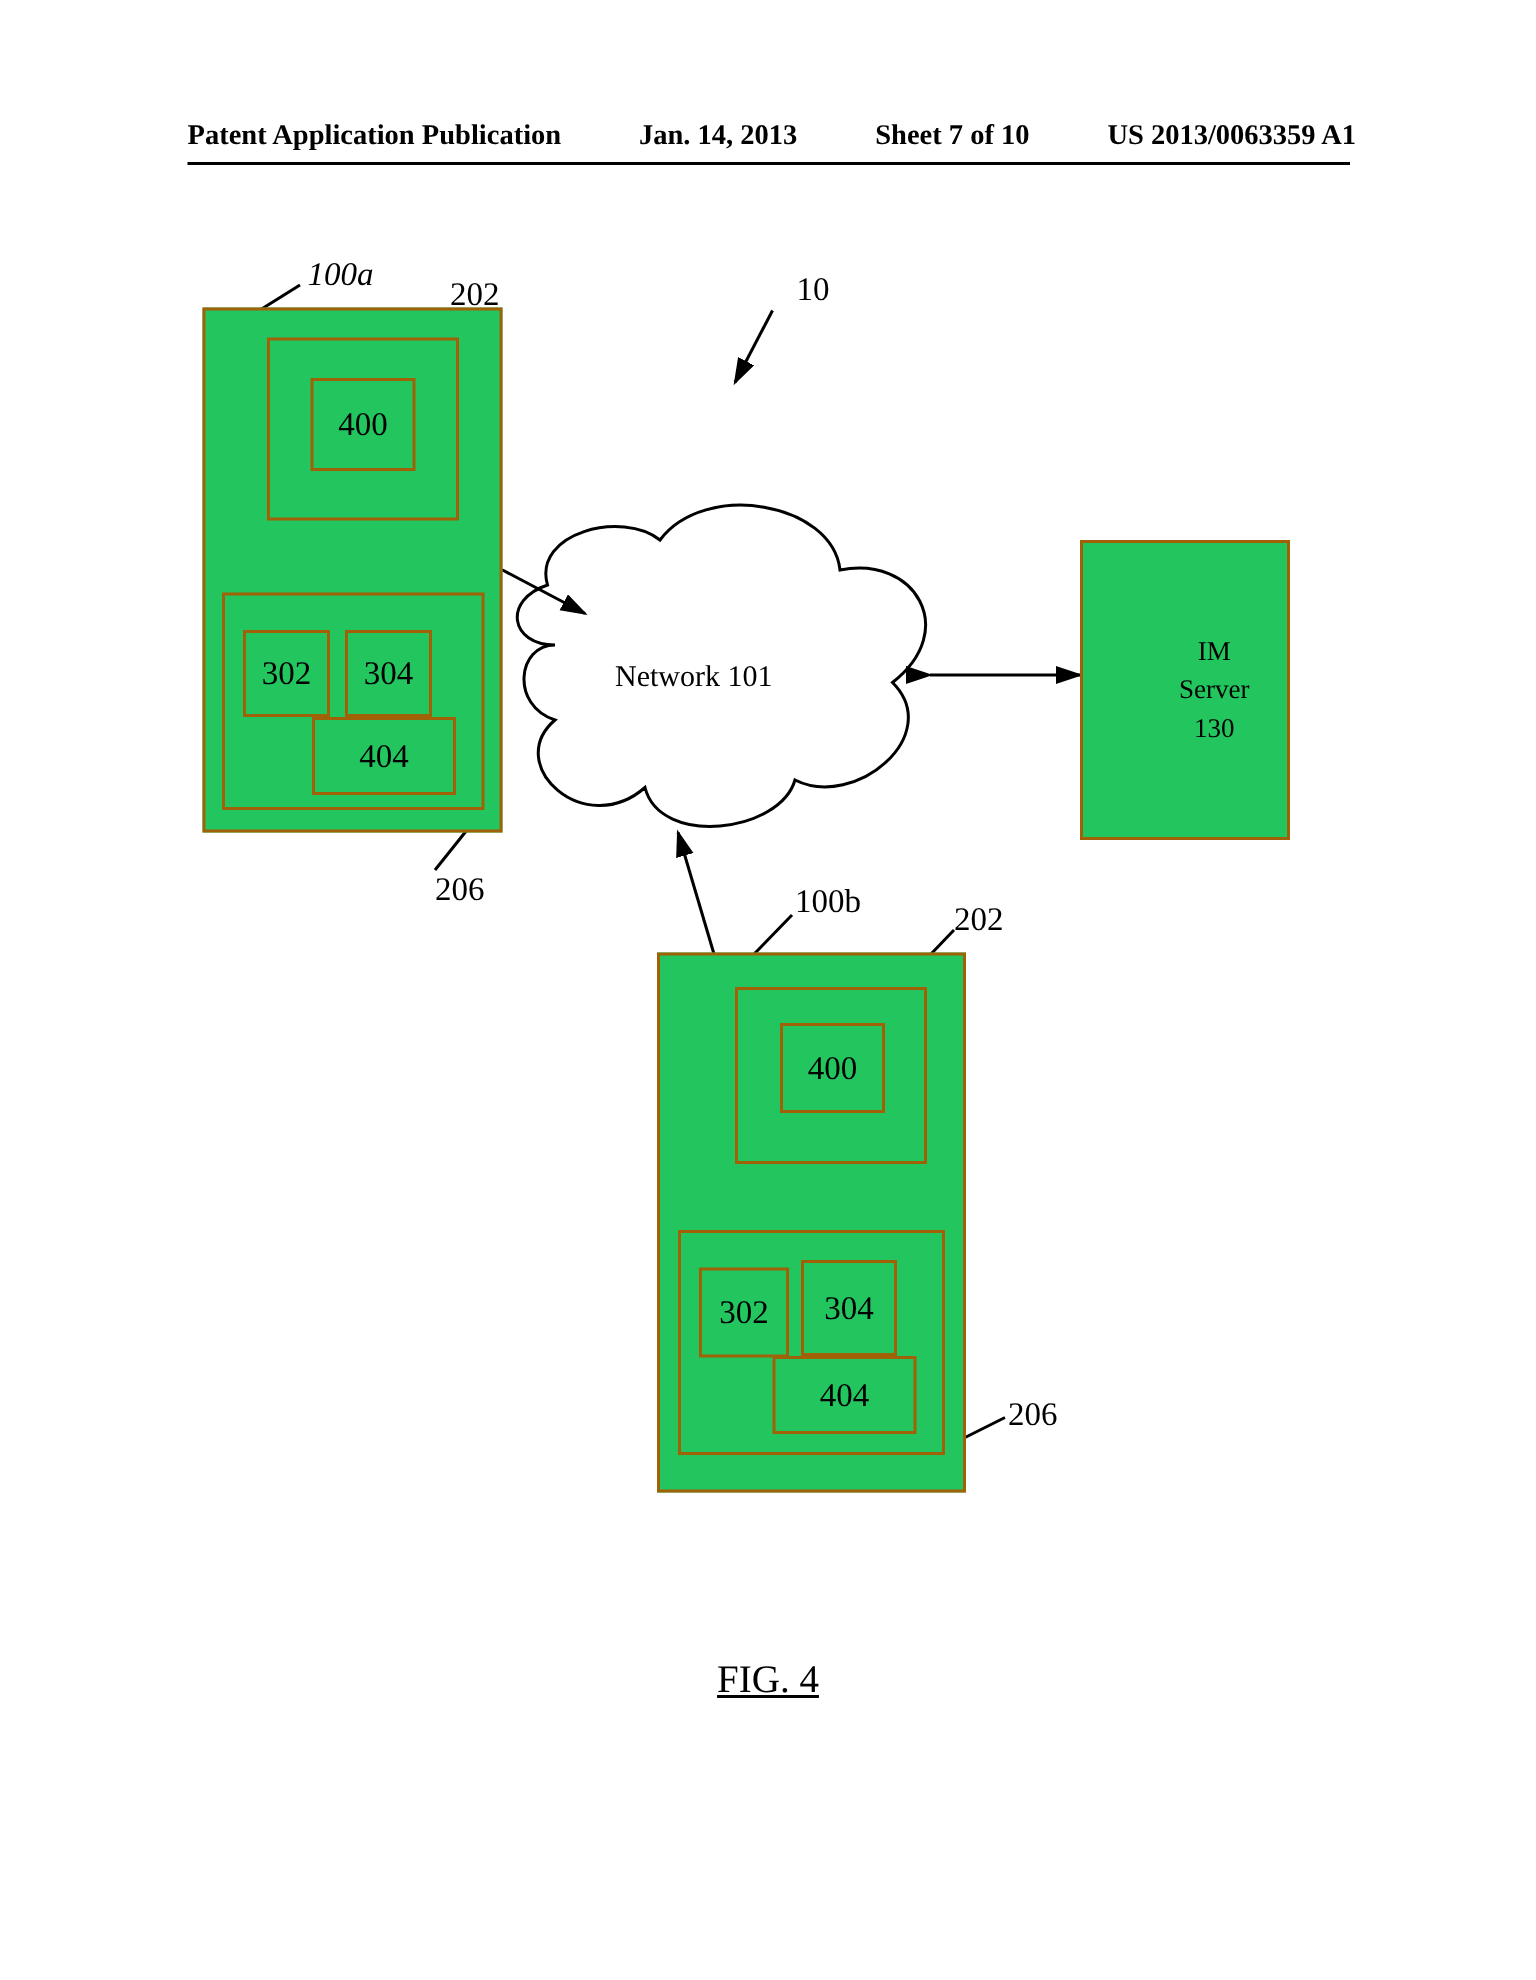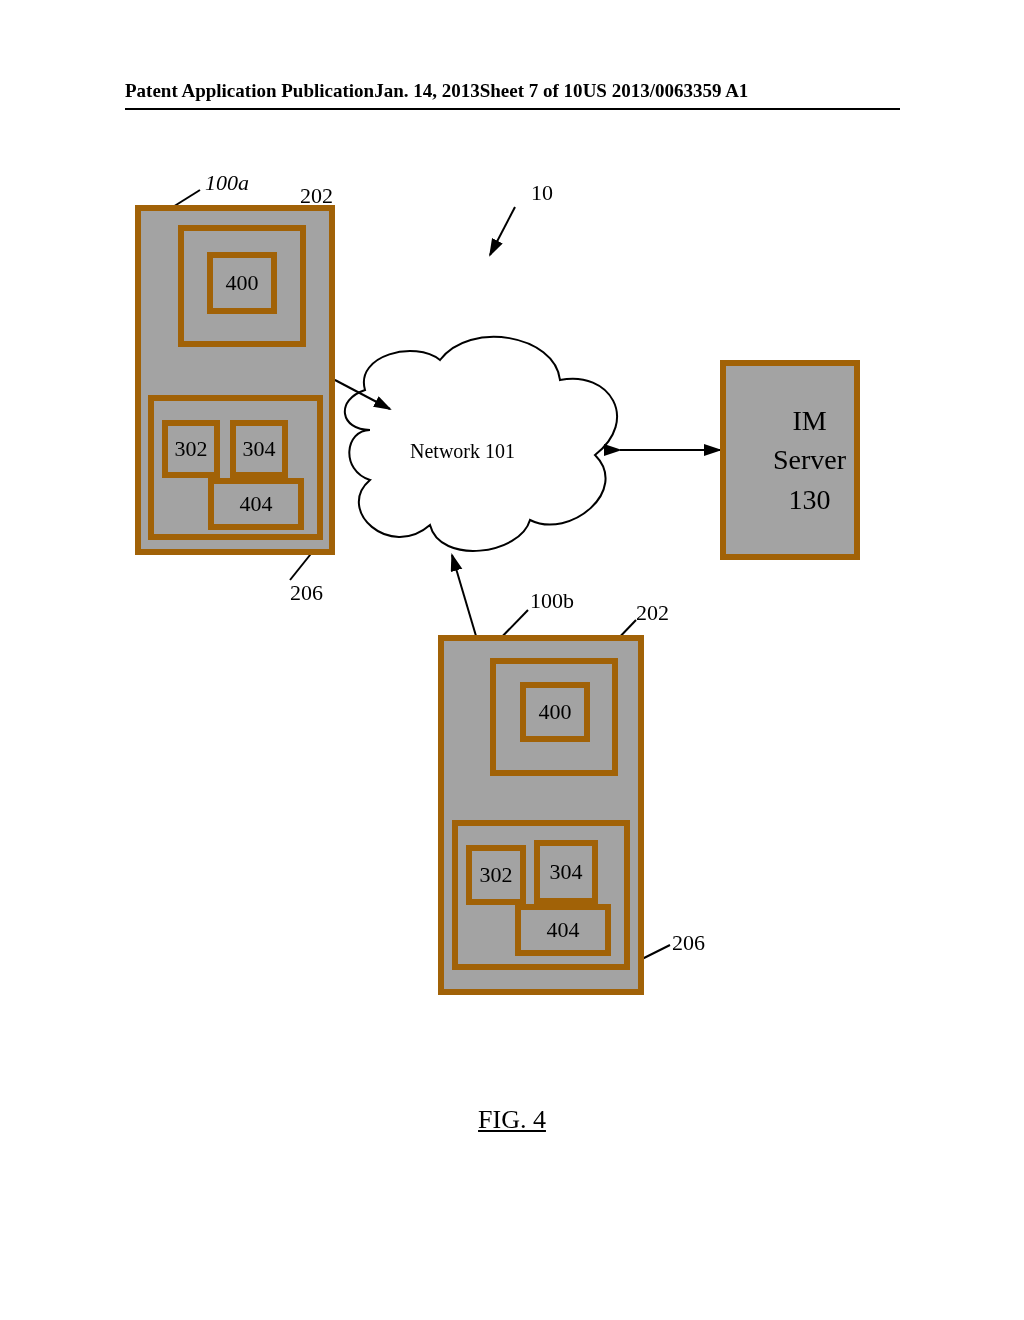--- a/index.html
+++ b/index.html
@@ -18,21 +18,21 @@
     height: 1320px;
   }
   .header {
     position: absolute;
     top: 80px;
     left: 125px;
     right: 120px;
     font-size: 19px;
     font-weight: bold;
     display: flex;
-    justify-content: flex-start;
+    justify-content: space-between;
   }
   .header .date { font-weight: bold; }
   .header .sheet { font-weight: bold; }
   .header .pubno { font-weight: bold; }
   .header-rule {
     position: absolute;
     top: 108px;
     left: 125px;
     width: 775px;
     border-top: 2px solid #000;
@@ -42,27 +42,27 @@
     left: 0; right: 0;
     bottom: 185px;
     text-align: center;
     font-size: 26px;
   }
   .fig-caption span { text-decoration: underline; }
 
   
   .box {
     position: absolute;
-    border: 6px solid #a16207;
+    border: 2px solid #a16207;
     box-sizing: border-box;
     display: flex;
     align-items: center;
     justify-content: center;
     font-size: 22px;
-    background: #a3a3a3;
+    background: #22c55e;
   }
   .label {
     position: absolute;
     font-size: 22px;
   }
 
   
   .devA { left: 135px; top: 205px; width: 200px; height: 350px; }
   .devA-202outer { left: 178px; top: 225px; width: 128px; height: 122px; }
   .devA-400 { left: 207px; top: 252px; width: 70px; height: 62px; }
@@ -74,21 +74,21 @@
   
   .devB { left: 438px; top: 635px; width: 206px; height: 360px; }
   .devB-202outer { left: 490px; top: 658px; width: 128px; height: 118px; }
   .devB-400 { left: 520px; top: 682px; width: 70px; height: 60px; }
   .devB-206 { left: 452px; top: 820px; width: 178px; height: 150px; }
   .devB-302 { left: 466px; top: 845px; width: 60px; height: 60px; }
   .devB-304 { left: 534px; top: 840px; width: 64px; height: 64px; }
   .devB-404 { left: 515px; top: 904px; width: 96px; height: 52px; }
 
   
-  .imserver { left: 720px; top: 360px; width: 140px; height: 200px; font-size: 28px; text-align:center; line-height:1.4;padding-left:39px; }
+  .imserver { left: 720px; top: 360px; width: 140px; height: 200px; font-size: 18px; text-align:center; line-height:1.4;padding-left:39px; }
 
   
   svg.overlay {
     position: absolute;
     left: 0; top: 0;
     width: 1024px;
     height: 1320px;
     pointer-events: none;
   }
   .cloud-text {

